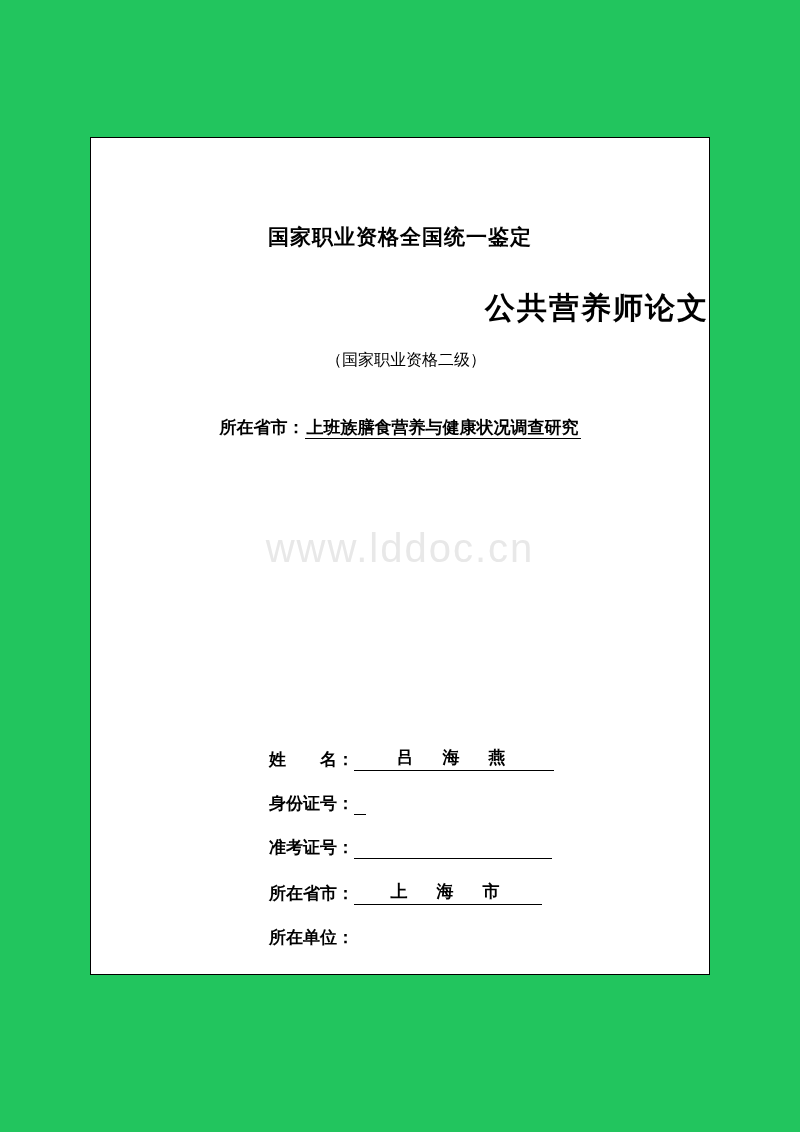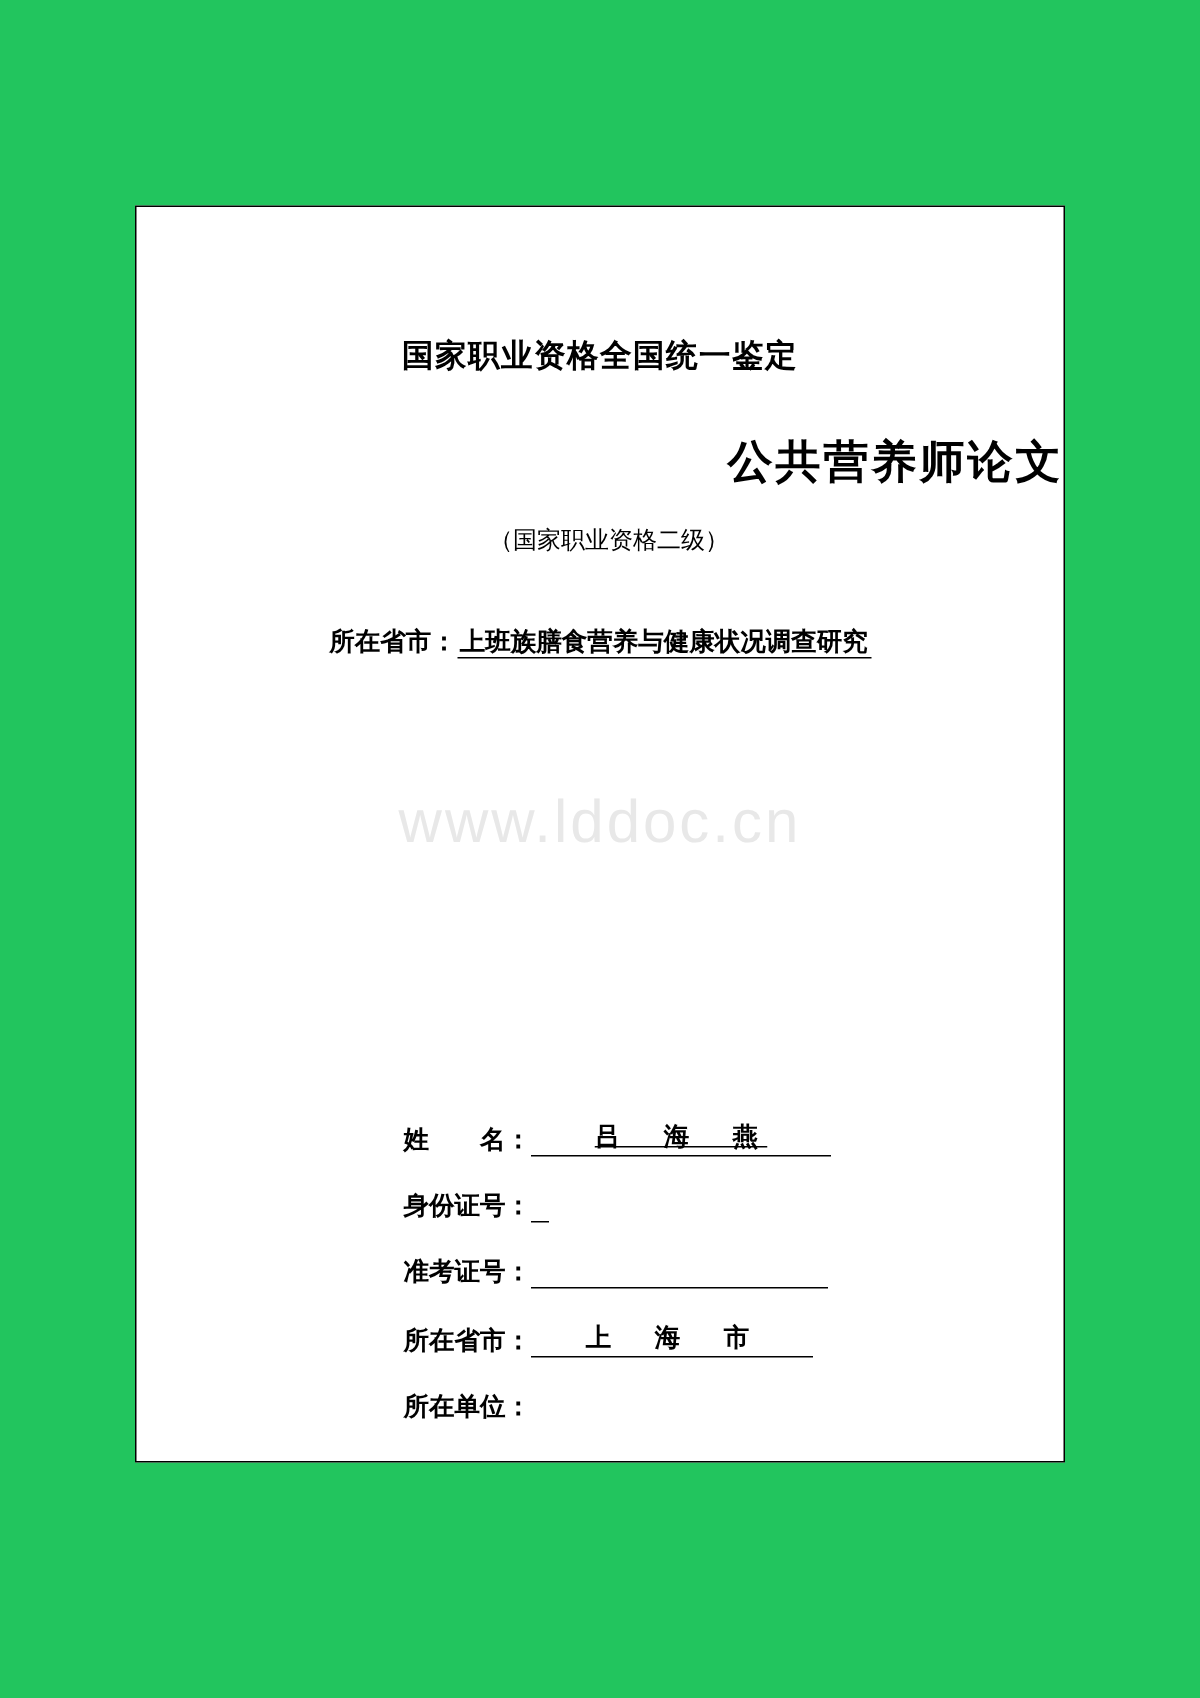--- a/index.html
+++ b/index.html
@@ -129,21 +129,21 @@
   }
   .field-value {
     border-bottom: 1px solid #000;
     font-weight: bold;
     font-size: 17px;
     min-height: 20px;
     padding: 0 4px 1px 4px;
     box-sizing: border-box;
     text-align: center;
   }
-  .w-name   { width: 200px; letter-spacing: 6px; text-decoration: underline; }
+  .w-name   { width: 200px; letter-spacing: 6px; }
   .w-id     { width: 12px; border-bottom: 1px solid #000; }
   .w-ticket { width: 198px; }
   .w-prov   { width: 188px; letter-spacing: 6px; }
   .w-unit   { width: 230px; letter-spacing: 0px; text-align: left; }
 </style>
 </head>
 <body>
 
 <div class="page">
   <div class="doc-frame">

